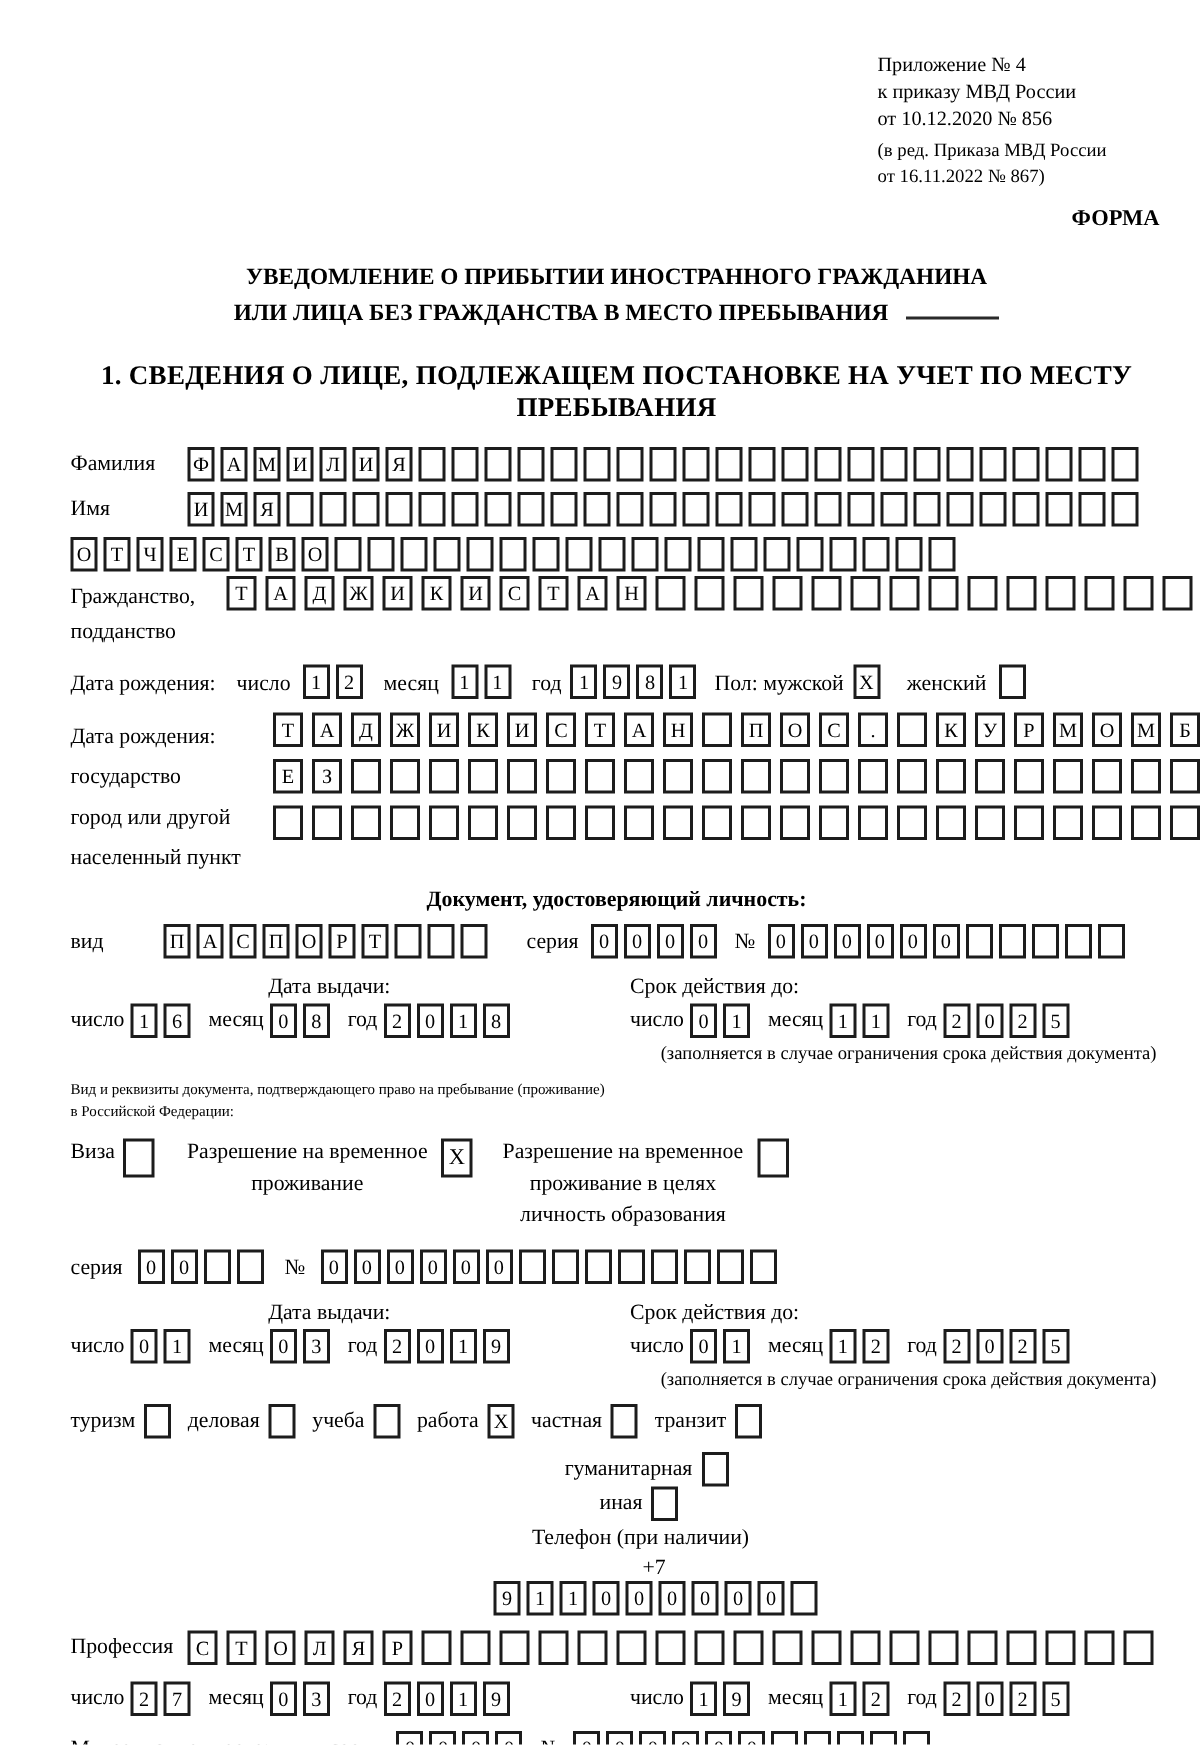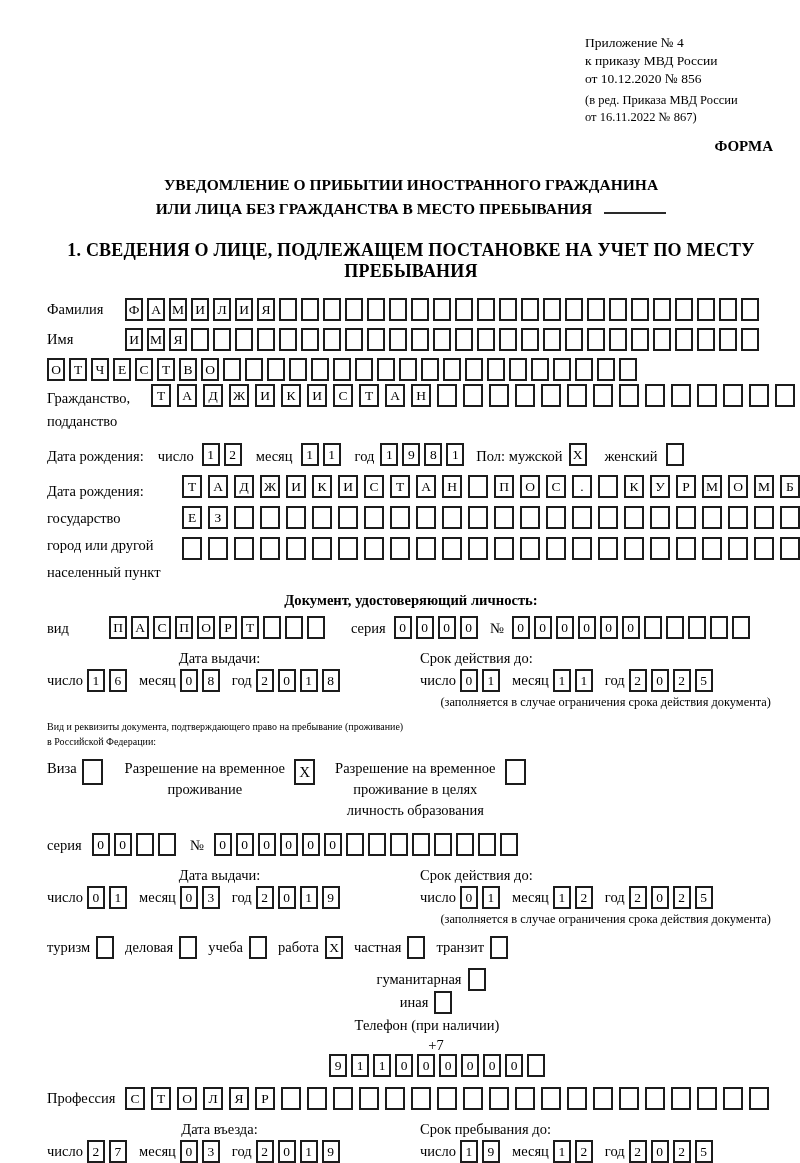--- a/index.html
+++ b/index.html
@@ -284,24 +284,20 @@
     <span class="lbl" style="margin-right:6px;">+7</span>
     <span class="cells"><span class="cell">9</span><span class="cell">1</span><span class="cell">1</span><span class="cell">0</span><span class="cell">0</span><span class="cell">0</span><span class="cell">0</span><span class="cell">0</span><span class="cell">0</span><span class="cell"></span></span>
   </div>
 
   <div class="row" style="margin-top:10px;">
     <div class="lbl" style="width:92px;">Профессия</div>
     <div class="cells wide"><span class="cell">С</span><span class="cell">Т</span><span class="cell">О</span><span class="cell">Л</span><span class="cell">Я</span><span class="cell">Р</span><span class="cell"></span><span class="cell"></span><span class="cell"></span><span class="cell"></span><span class="cell"></span><span class="cell"></span><span class="cell"></span><span class="cell"></span><span class="cell"></span><span class="cell"></span><span class="cell"></span><span class="cell"></span><span class="cell"></span><span class="cell"></span><span class="cell"></span><span class="cell"></span><span class="cell"></span><span class="cell"></span><span class="cell"></span></div>
   </div>
 
   <div class="dates-block">
-    <div class="dates-head">
-      <div class="dh-left">Дата въезда:</div>
-      <div class="dh-right">Срок пребывания до:</div>
-    </div>
     <div class="dates-line">
       <div class="dg dg-left">
         <span class="lbl-sm">число</span>
         <span class="cells"><span class="cell">2</span><span class="cell">7</span></span>
         <span class="lbl-sm">месяц</span>
         <span class="cells"><span class="cell">0</span><span class="cell">3</span></span>
         <span class="lbl-sm">год</span>
         <span class="cells"><span class="cell">2</span><span class="cell">0</span><span class="cell">1</span><span class="cell">9</span></span>
       </div>
       <div class="dg dg-right">

